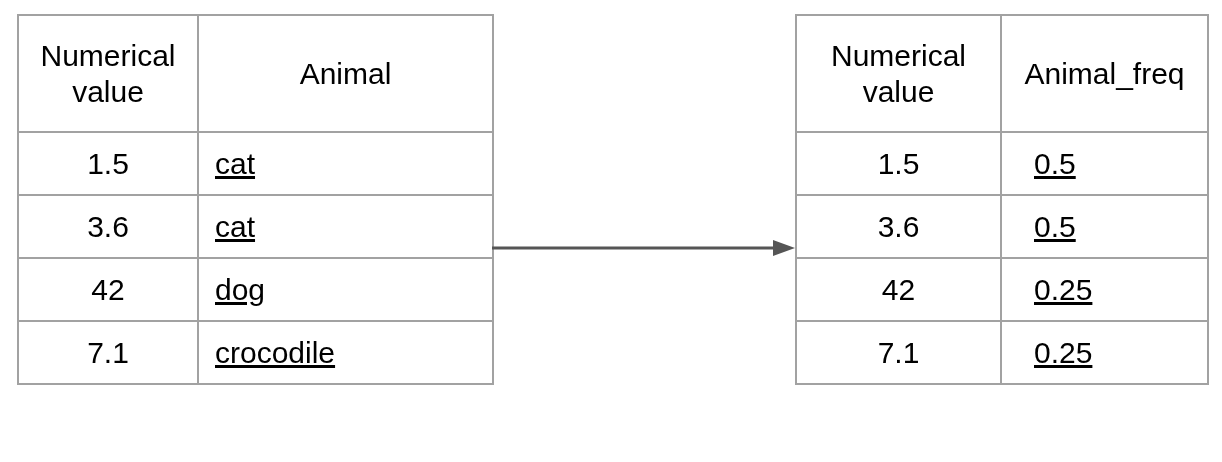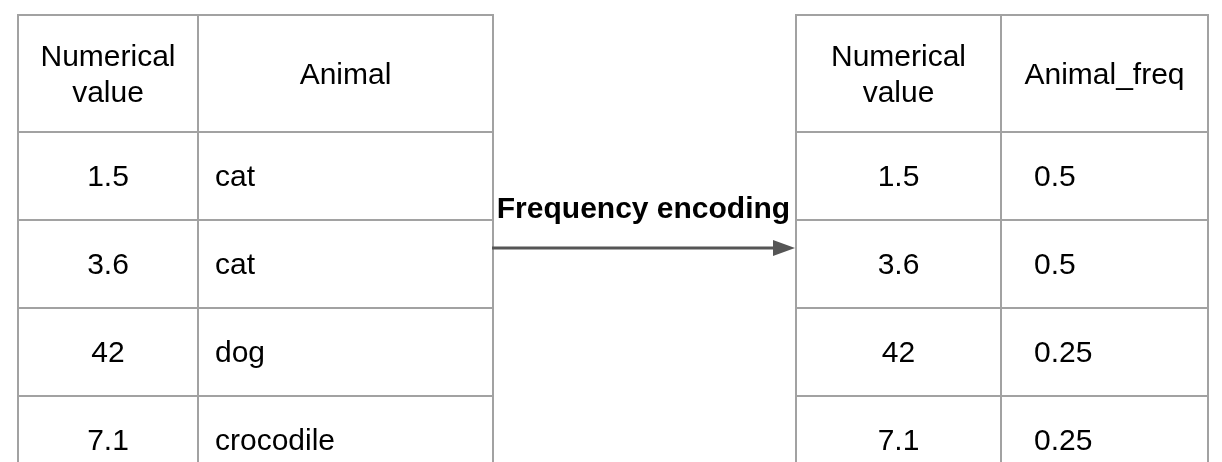--- a/index.html
+++ b/index.html
@@ -35,25 +35,25 @@
   }
   .data-table th {
     font-weight: 400;          
     text-align: center;
     vertical-align: middle;
     height: 117px;
     line-height: 1.2;
     padding: 0 8px;
   }
   .data-table td {
-    height: 88px;
+    height: 63px;
     vertical-align: middle;
   }
   td.cell-num { text-align: center; padding: 0 6px; }
-  td.cell-txt { text-align: left; padding-left: 16px; }
+  td.cell-txt { text-align: left; padding-left: 16px; text-decoration: underline; }
   .tbl-right td.cell-txt { padding-left: 32px; }
 
   .tbl-left  { left: 17px;  top: 14px; width: 475px; }
   .tbl-right { left: 795px; top: 14px; width: 412px; }
 
   .arrow-label {
     position: absolute;
     left: 492px;
     top: 191px;
     width: 303px;
@@ -102,21 +102,20 @@
         <td class="cell-num">42</td>
         <td class="cell-txt">dog</td>
       </tr>
       <tr>
         <td class="cell-num">7.1</td>
         <td class="cell-txt">crocodile</td>
       </tr>
     </tbody>
   </table>
 
-  <div class="arrow-label">Frequency encoding</div>
   <svg class="arrow-svg" viewBox="0 0 303 24" xmlns="http://www.w3.org/2000/svg" aria-hidden="true">
     <line class="arrow-line" x1="0" y1="12" x2="283" y2="12"></line>
     <polygon class="arrow-head" points="281,4 303,12 281,20"></polygon>
   </svg>
 
   <table class="data-table tbl-right">
     <colgroup>
       <col style="width:205px">
       <col style="width:207px">
     </colgroup>

